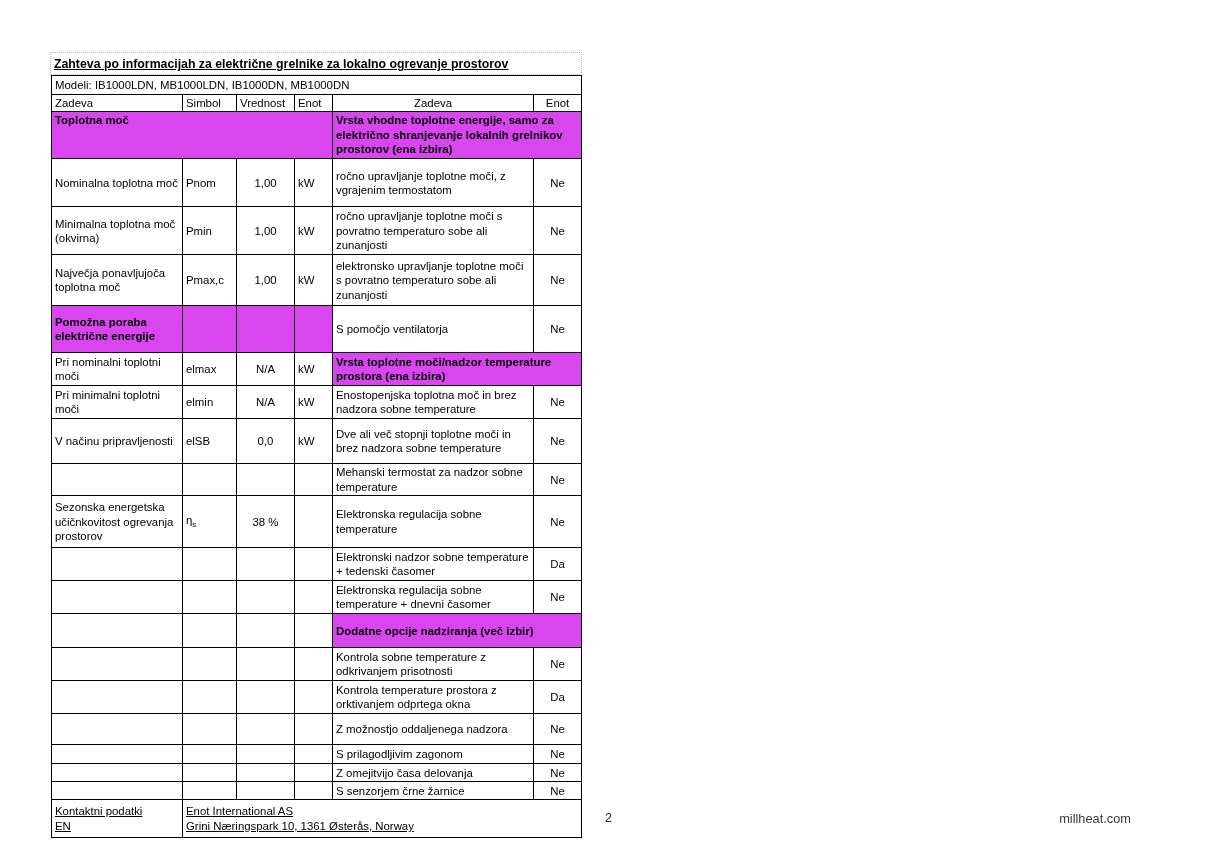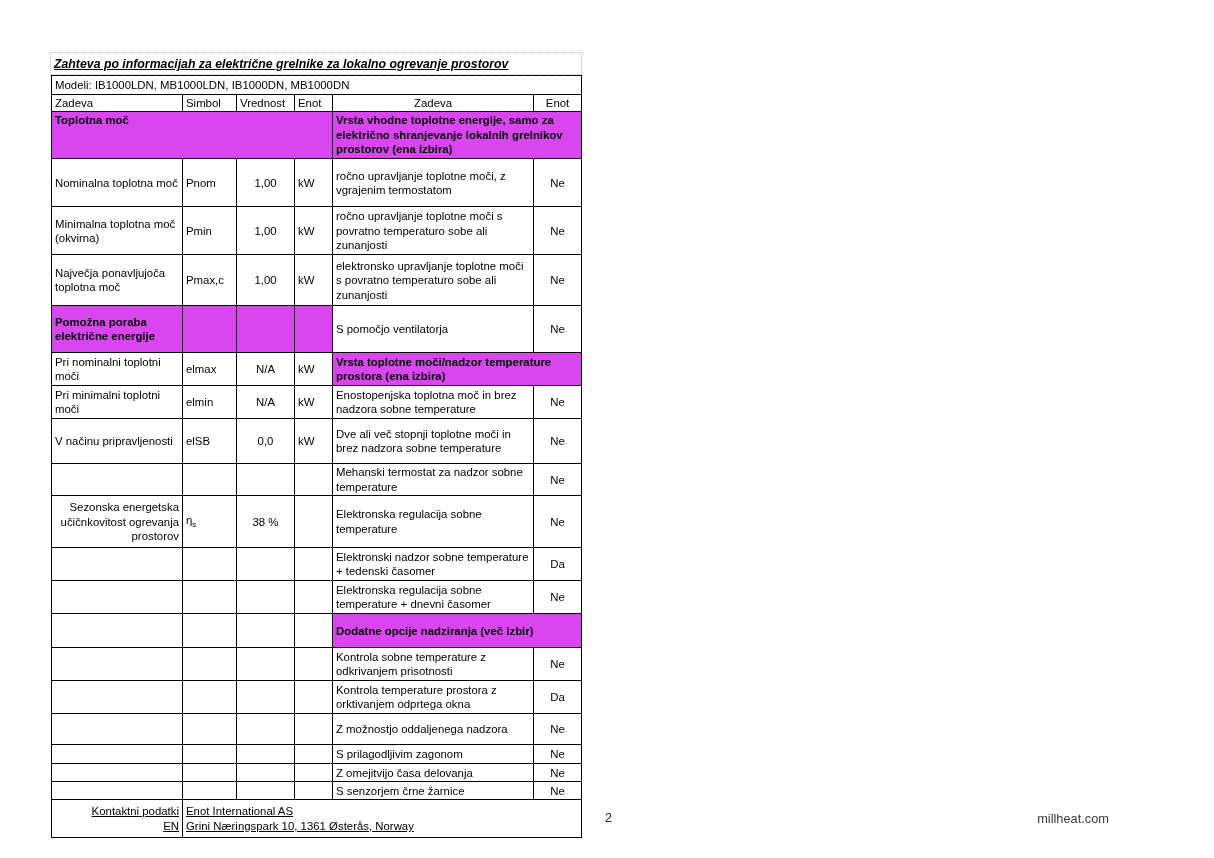--- a/index.html
+++ b/index.html
@@ -12,21 +12,20 @@
   }
   .doc {
     position: absolute;
     left: 50px;
     top: 52px;
     width: 532px;
   }
   .title-box {
     border: 1px dotted #b8b8b8;
     padding: 1px 4px 2px 3px;
-    font-style: italic;
   }
   .title-box .title-text {
     font-weight: bold;
     font-size: 12.3px;
     text-decoration: underline;
     letter-spacing: 0px;
     white-space: nowrap;
   }
   table.fiche {
     border-collapse: collapse;
@@ -38,33 +37,33 @@
     border: 1.5px solid #000;
     padding: 1px 3px;
     font-size: 11.4px;
     line-height: 1.27;
     vertical-align: middle;
     overflow: hidden;
     word-wrap: break-word;
   }
   td.gray { background: #d946ef; font-weight: bold; }
   td.c { text-align: center; }
-  td.ctr-text { text-align: right; margin-top: 13px; }
+  td.ctr-text { text-align: left; margin-top: 13px; }
   sub { font-size: 8px; }
   .two-line div { display: block; text-decoration: underline; }
   .footer-page {
     position: absolute;
     left: 605px;
     top: 811px;
     font-size: 12.5px;
     color: #222;
   }
   .footer-site {
     position: absolute;
-    right: 105px;
+    right: 83px;
     top: 811px;
     font-size: 12.8px;
     color: #3a3a3a;
   }
 </style>
 </head>
 <body>
 
 <div class="doc">
   <div class="title-box">

